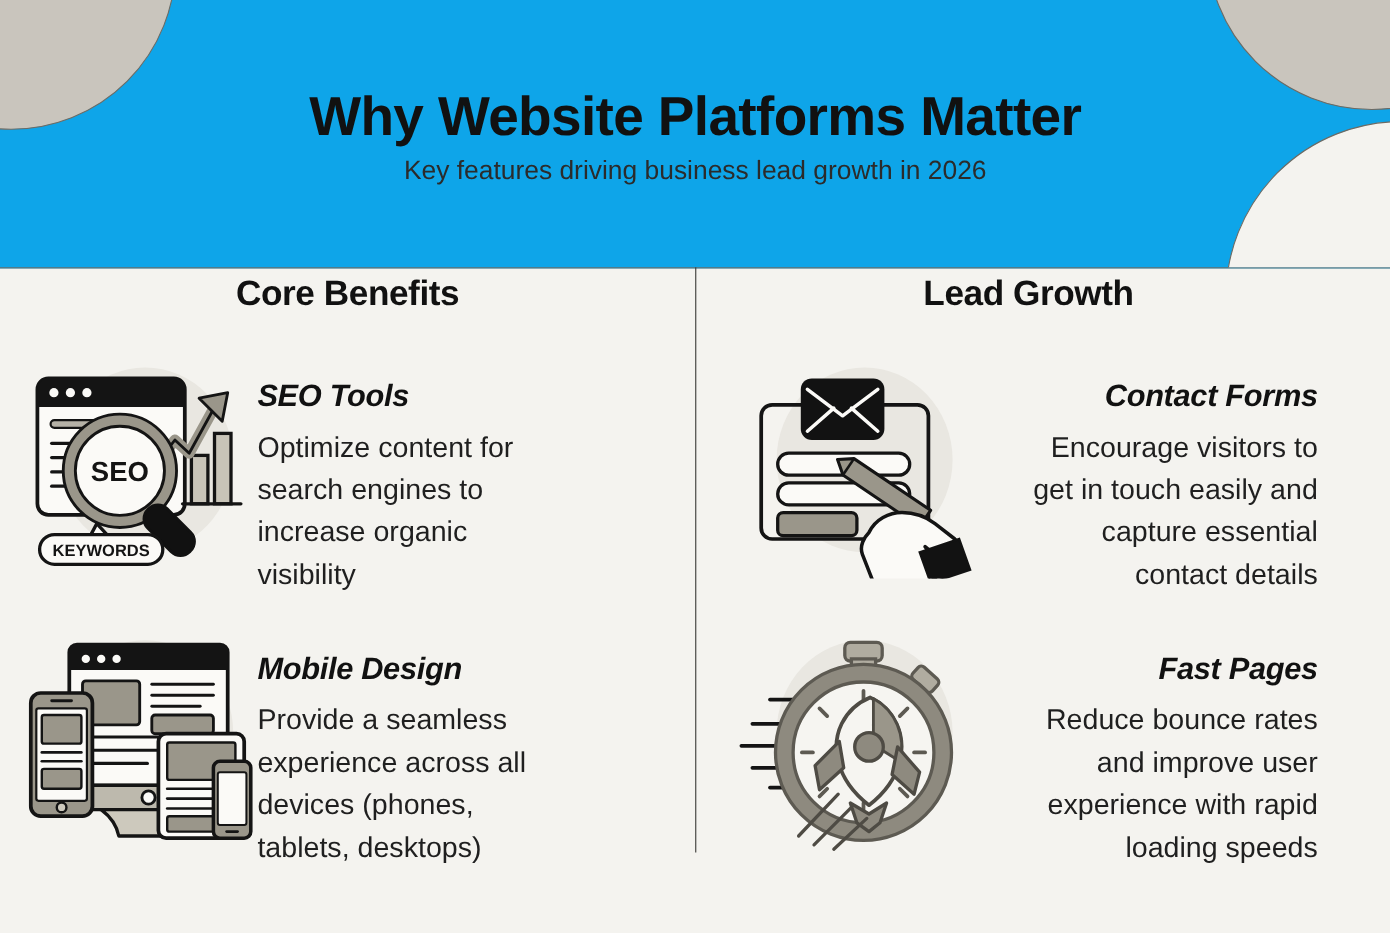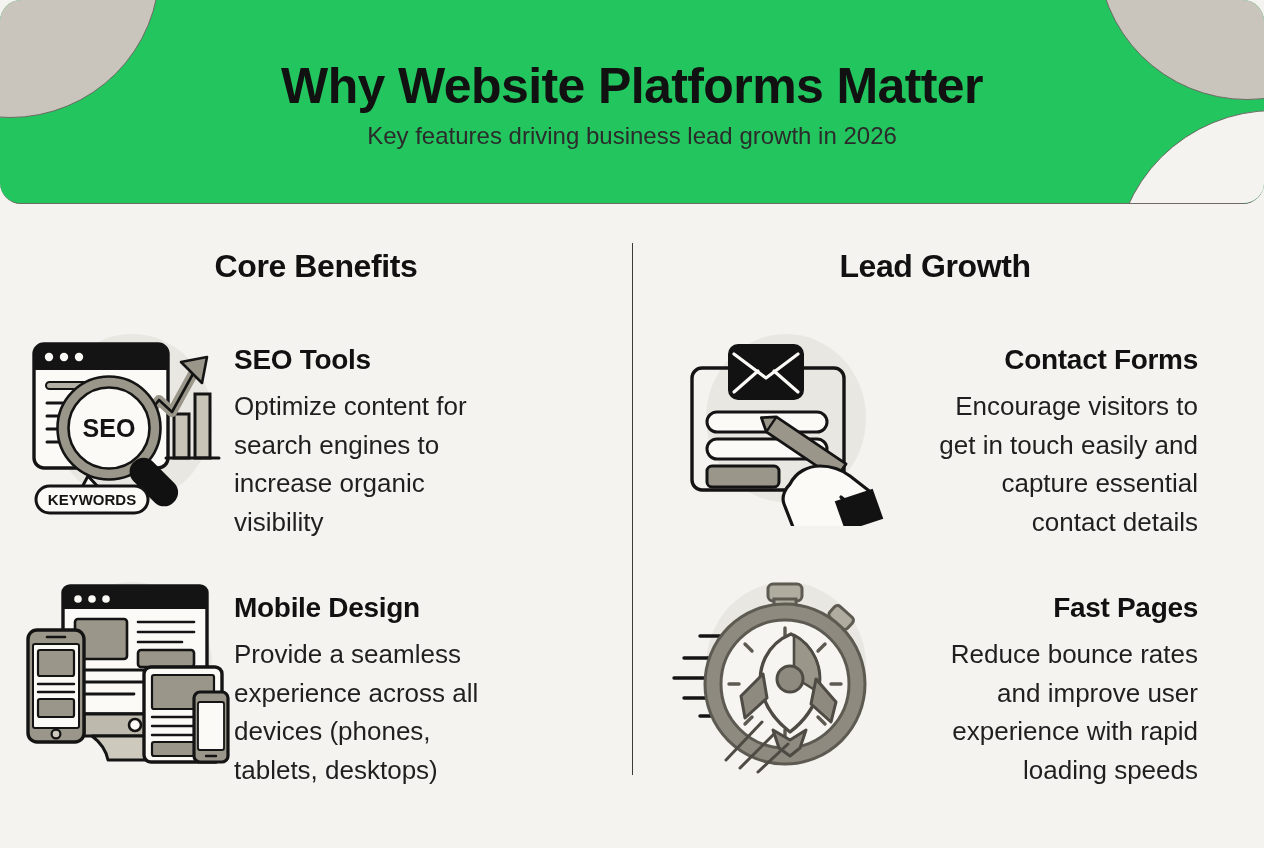--- a/index.html
+++ b/index.html
@@ -6,25 +6,24 @@
   html, body { width:1264px; height:848px; }
   body {
     font-family: "Liberation Sans", sans-serif;
     background:#f4f3ef;
     overflow:hidden;
     position:relative;
   }
 
   
   .header {
-    position:absolute; left:0; top:0; width:1264px; height:204px;
-    background:#22c55e;
+    position:absolute; left:0; top:0; width:1264px; height:244px;
+    background:#0ea5e9;
     border-bottom:1.5px solid #6d6b64;
     overflow:hidden;
-    border-radius:21px;
   }
   .deco { position:absolute; border-radius:50%; }
   
   .deco-tl {
     width:300px; height:300px;
     left:-140px; top:-182px;
     background:#c9c5bd;
     border:1.5px solid #6d6b64;
   }
   
@@ -89,21 +88,21 @@
     position:absolute; left:36px; top:8px;
     width:160px; height:168px; border-radius:50%;
     background:#e9e7e1;
   }
   .icon-svg { position:absolute; left:0; top:0; }
 
   .card-text { padding-top:18px; }
   .col-right .card-text { padding-left:2px;text-align:right; }
   .card-title {
     font-size:28px; font-weight:bold; color:#111111;
-    line-height:1.15; letter-spacing:-0.3px;
+    line-height:1.15; letter-spacing:-0.3px;font-style:italic;
   }
   .card-desc {
     font-size:26px; color:#1f1f1f; line-height:1.48; margin-top:11px;
     max-width:260px;
   }
   .col-right .card-desc { max-width:268px;margin-left:40px; }
 </style>
 </head>
 <body>
 

